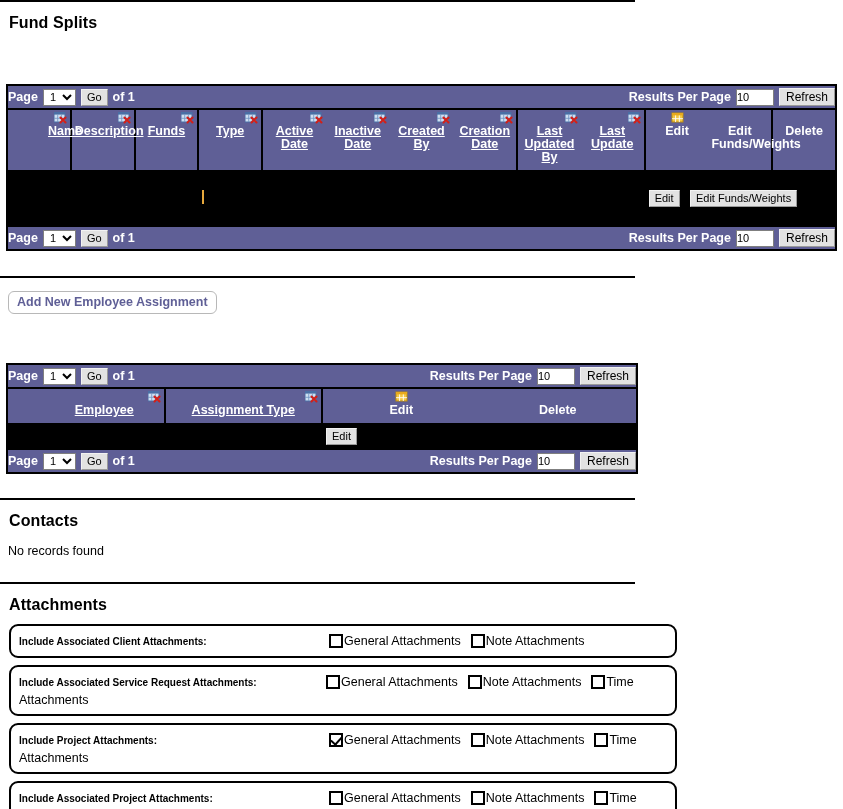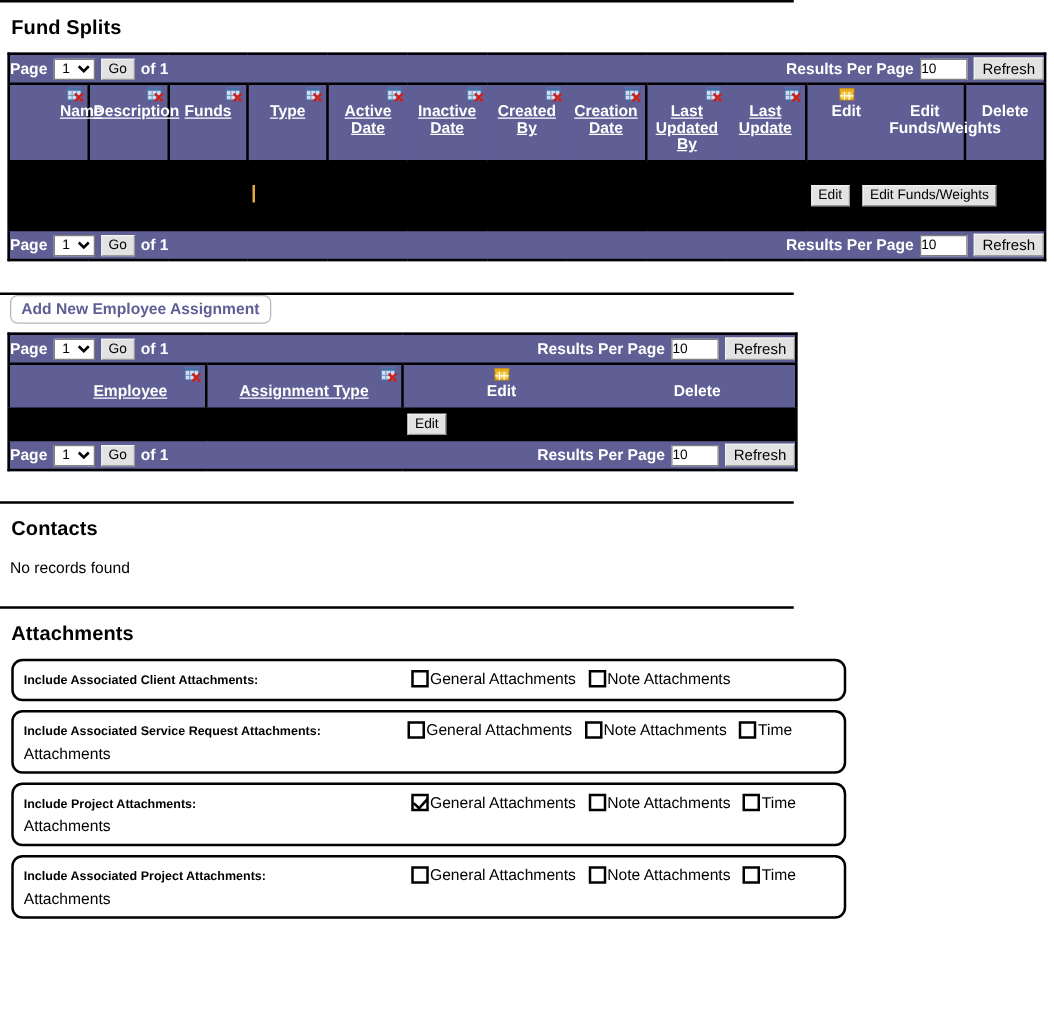--- a/index.html
+++ b/index.html
@@ -28,20 +28,21 @@
     padding: 12px 0 10px 9px;
     letter-spacing: 0.1px;
   }
 
   
   .listtable {
     border-collapse: collapse;
     border: 2px solid #000000;
     background: #5f5f96;
     table-layout: fixed;
+    margin-top: 42px;
   }
   .listtable td { padding: 0; }
 
   .pagebar {
     background: #5f5f96;
     color: #ffffff;
     font-size: 12.5px;
     font-weight: bold;
     height: 24px;
     padding: 0 5px 0 7px;
@@ -153,21 +154,21 @@
   .addbtn {
     display: inline-block;
     font-family: "Liberation Sans", sans-serif;
     font-size: 12.5px;
     font-weight: bold;
     color: #5f5f96;
     background: #ffffff;
     border: 1px solid #b8b8b8;
     border-radius: 6px;
     padding: 3px 8px 4px 8px;
-    margin: 0 0 0 8px;
+    margin: 13px 0 0 8px;
     cursor: pointer;
   }
 
   .norecords {
     font-size: 12.5px;
     color: #000;
     padding: 4px 0 0 8px;
   }
 
   

